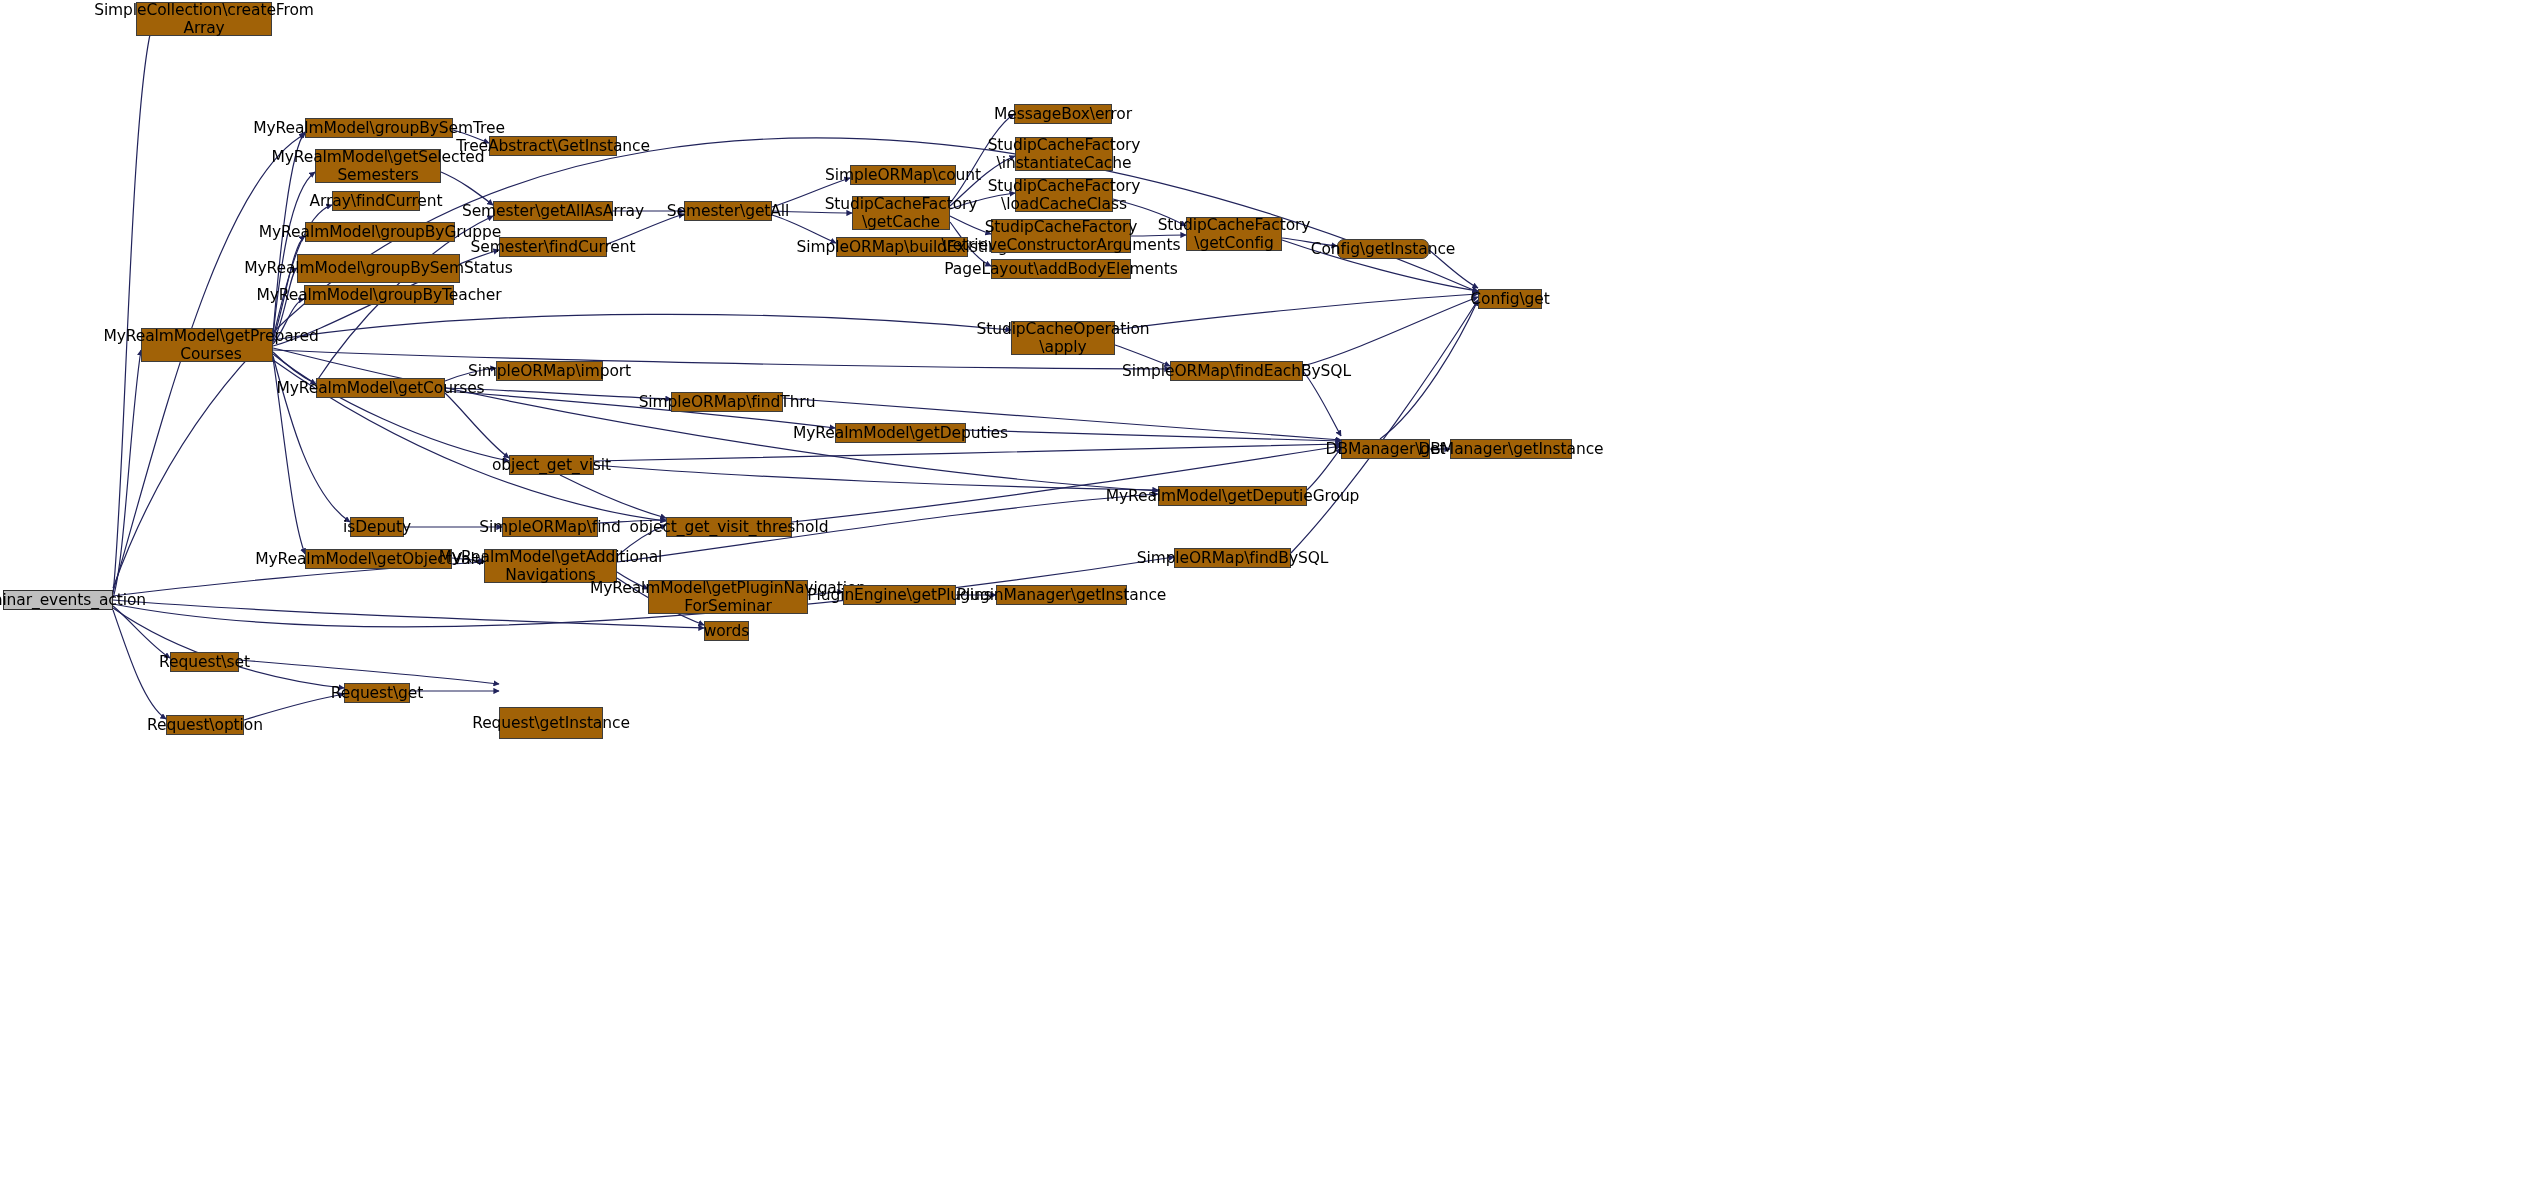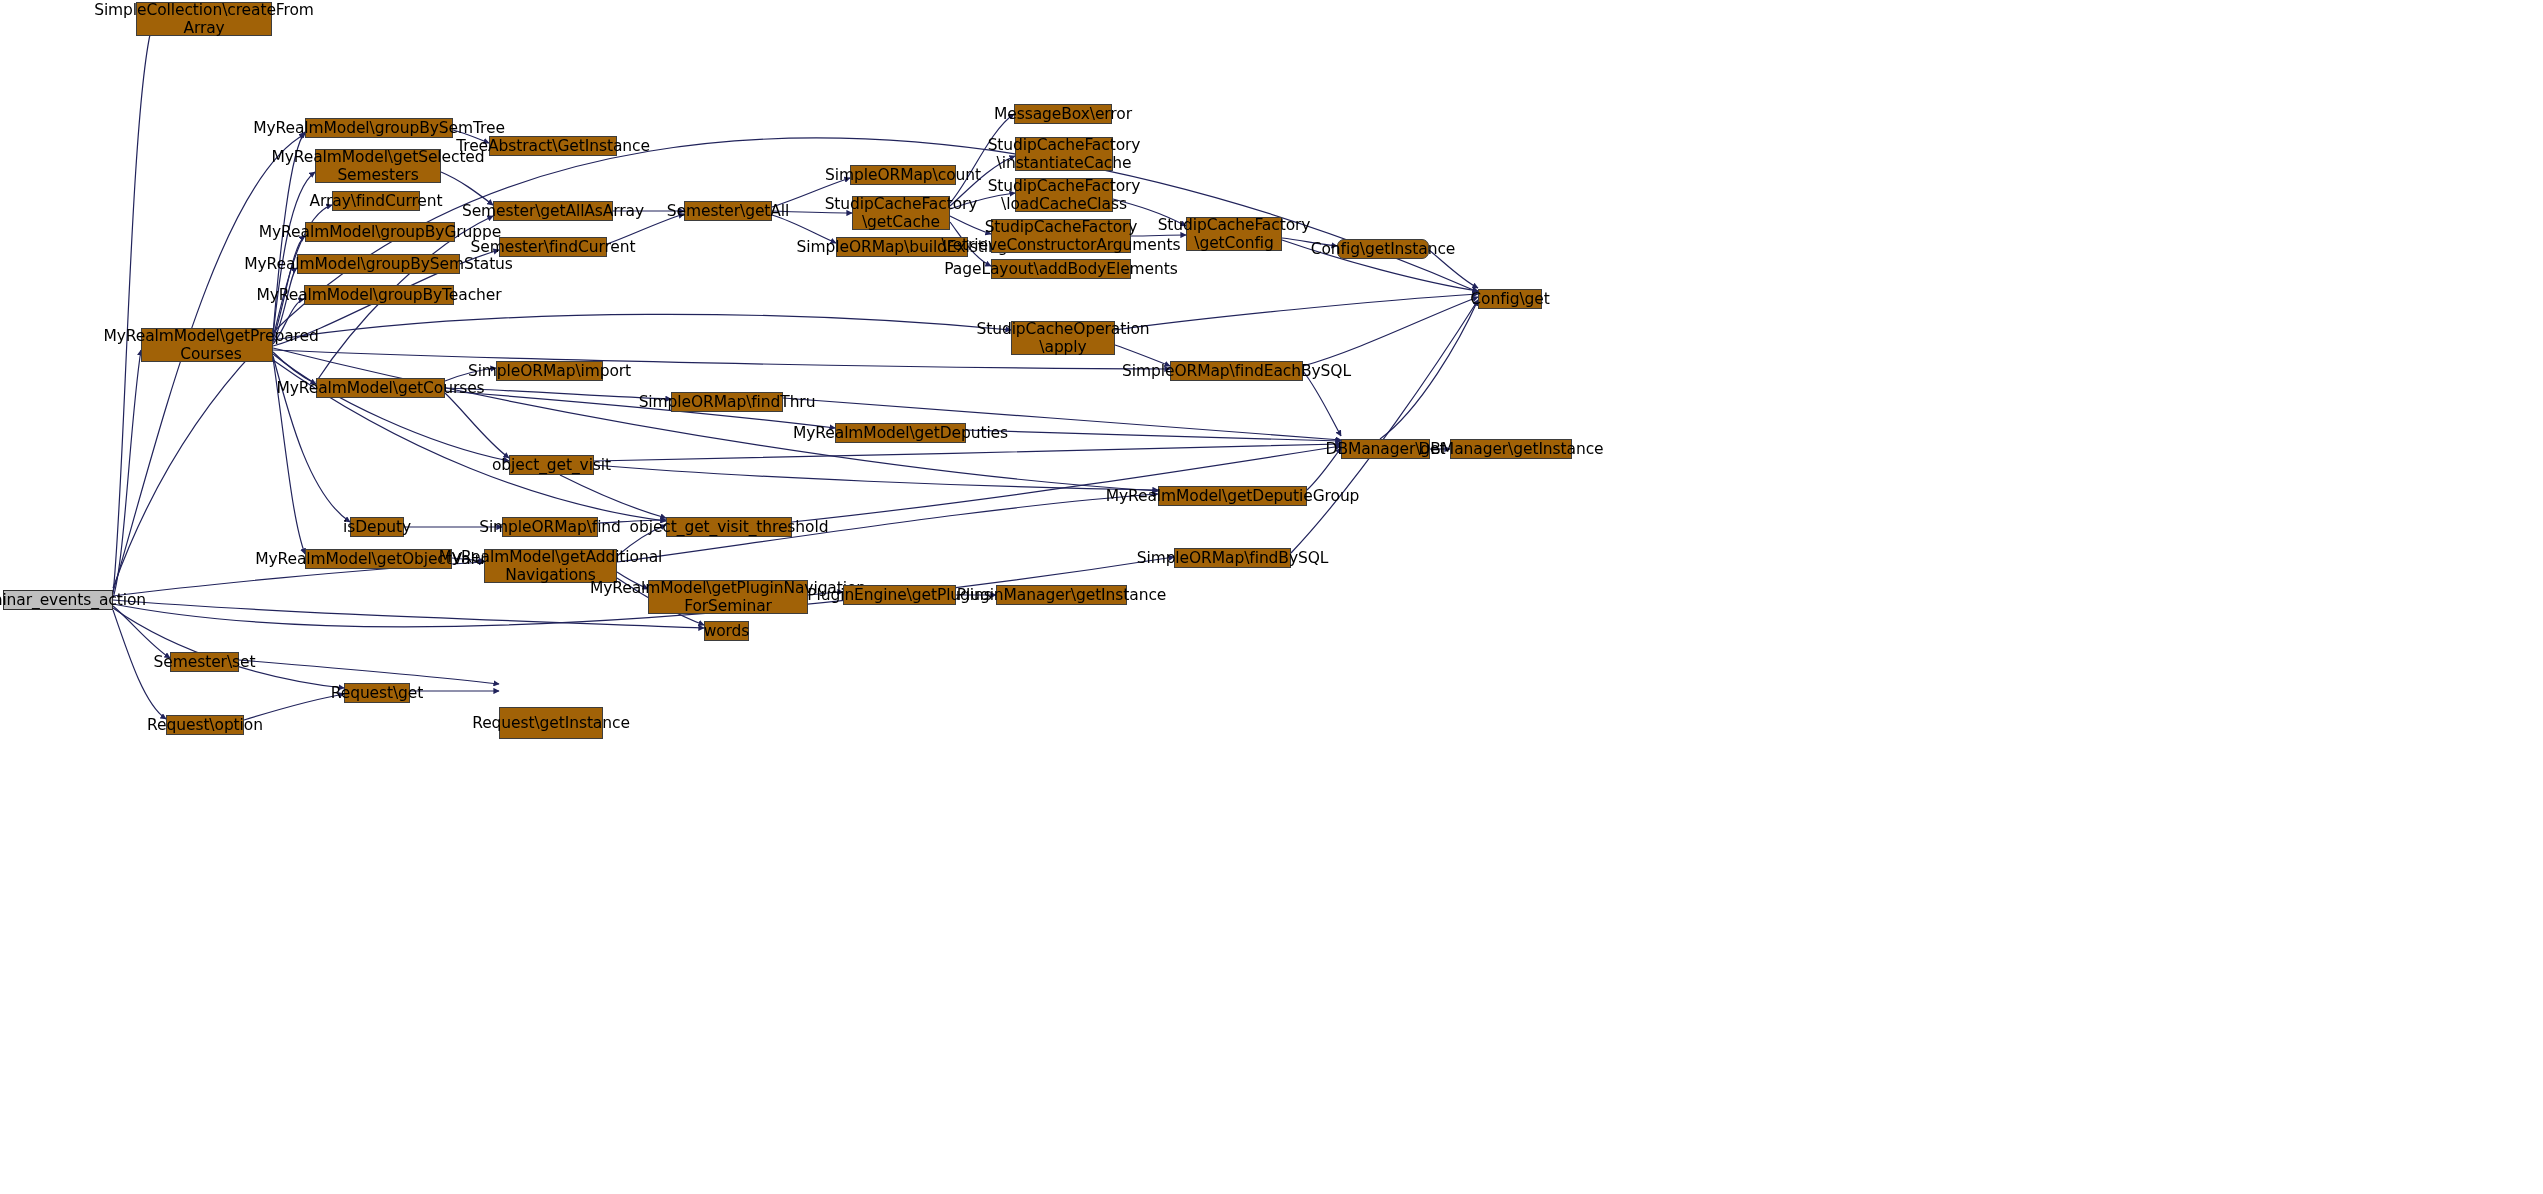--- a/index.html
+++ b/index.html
@@ -121,21 +121,21 @@
   </svg>
   <div id="nodes">
       <div class="node" style="left: 136px; top: 2px; width: 136px; height: 34px;">SimpleCollection\createFrom
 Array</div>
       <div class="node" style="left: 305px; top: 118px; width: 148px; height: 20px;">MyRealmModel\groupBySemTree</div>
       <div class="node" style="left: 489px; top: 136px; width: 128px; height: 20px;">TreeAbstract\GetInstance</div>
       <div class="node" style="left: 315px; top: 149px; width: 126px; height: 34px;">MyRealmModel\getSelected
 Semesters</div>
       <div class="node" style="left: 332px; top: 191px; width: 88px; height: 20px;">Array\findCurrent</div>
       <div class="node" style="left: 305px; top: 222px; width: 150px; height: 20px;">MyRealmModel\groupByGruppe</div>
-      <div class="node" style="left: 297px; top: 254px; width: 163px; height: 20px;">MyRealmModel\groupBySemStatus</div>
+      <div class="node" style="left: 297px; top: 254px; width: 163px; height: 29px;">MyRealmModel\groupBySemStatus</div>
       <div class="node" style="left: 304px; top: 285px; width: 150px; height: 20px;">MyRealmModel\groupByTeacher</div>
       <div class="node" style="left: 141px; top: 328px; width: 132px; height: 34px; padding-left: 8px;">MyRealmModel\getPrepared
 Courses</div>
       <div class="node" style="left: 493px; top: 201px; width: 120px; height: 20px;">Semester\getAllAsArray</div>
       <div class="node" style="left: 499px; top: 237px; width: 108px; height: 20px;">Semester\findCurrent</div>
       <div class="node" style="left: 684px; top: 201px; width: 88px; height: 20px;">Semester\getAll</div>
       <div class="node" style="left: 850px; top: 165px; width: 106px; height: 20px;">SimpleORMap\count</div>
       <div class="node" style="left: 852px; top: 196px; width: 98px; height: 34px;">StudipCacheFactory
 \getCache</div>
       <div class="node" style="left: 836px; top: 237px; width: 132px; height: 20px;">SimpleORMap\buildExisting</div>
@@ -168,18 +168,18 @@
       <div class="node" style="left: 1174px; top: 548px; width: 117px; height: 20px;">SimpleORMap\findBySQL</div>
       <div class="node" style="left: 305px; top: 549px; width: 147px; height: 20px;">MyRealmModel\getObjectValues</div>
       <div class="node" style="left: 484px; top: 549px; width: 133px; height: 34px;">MyRealmModel\getAdditional
 Navigations</div>
       <div class="node" style="left: 648px; top: 580px; width: 160px; height: 34px;">MyRealmModel\getPluginNavigation
 ForSeminar</div>
       <div class="node" style="left: 843px; top: 585px; width: 113px; height: 20px;">PluginEngine\getPlugins</div>
       <div class="node" style="left: 996px; top: 585px; width: 131px; height: 20px;">PluginManager\getInstance</div>
       <div class="node" style="left: 704px; top: 621px; width: 45px; height: 20px;">words</div>
       <div class="node root" style="left: 3px; top: 590px; width: 110px; height: 20px;">seminar_events_action</div>
-      <div class="node" style="left: 170px; top: 652px; width: 69px; height: 20px;">Semester\set</div>
+      <div class="node" style="left: 170px; top: 652px; width: 69px; height: 20px;">Request\set</div>
       <div class="node" style="left: 344px; top: 683px; width: 66px; height: 20px;">Request\get</div>
       <div class="node" style="left: 499px; top: 683px; width: 104px; height: 32px; margin-top: 24px;">Request\getInstance</div>
       <div class="node" style="left: 166px; top: 715px; width: 78px; height: 20px;">Request\option</div>
     </div>
 </div>
 
 </body></html>

